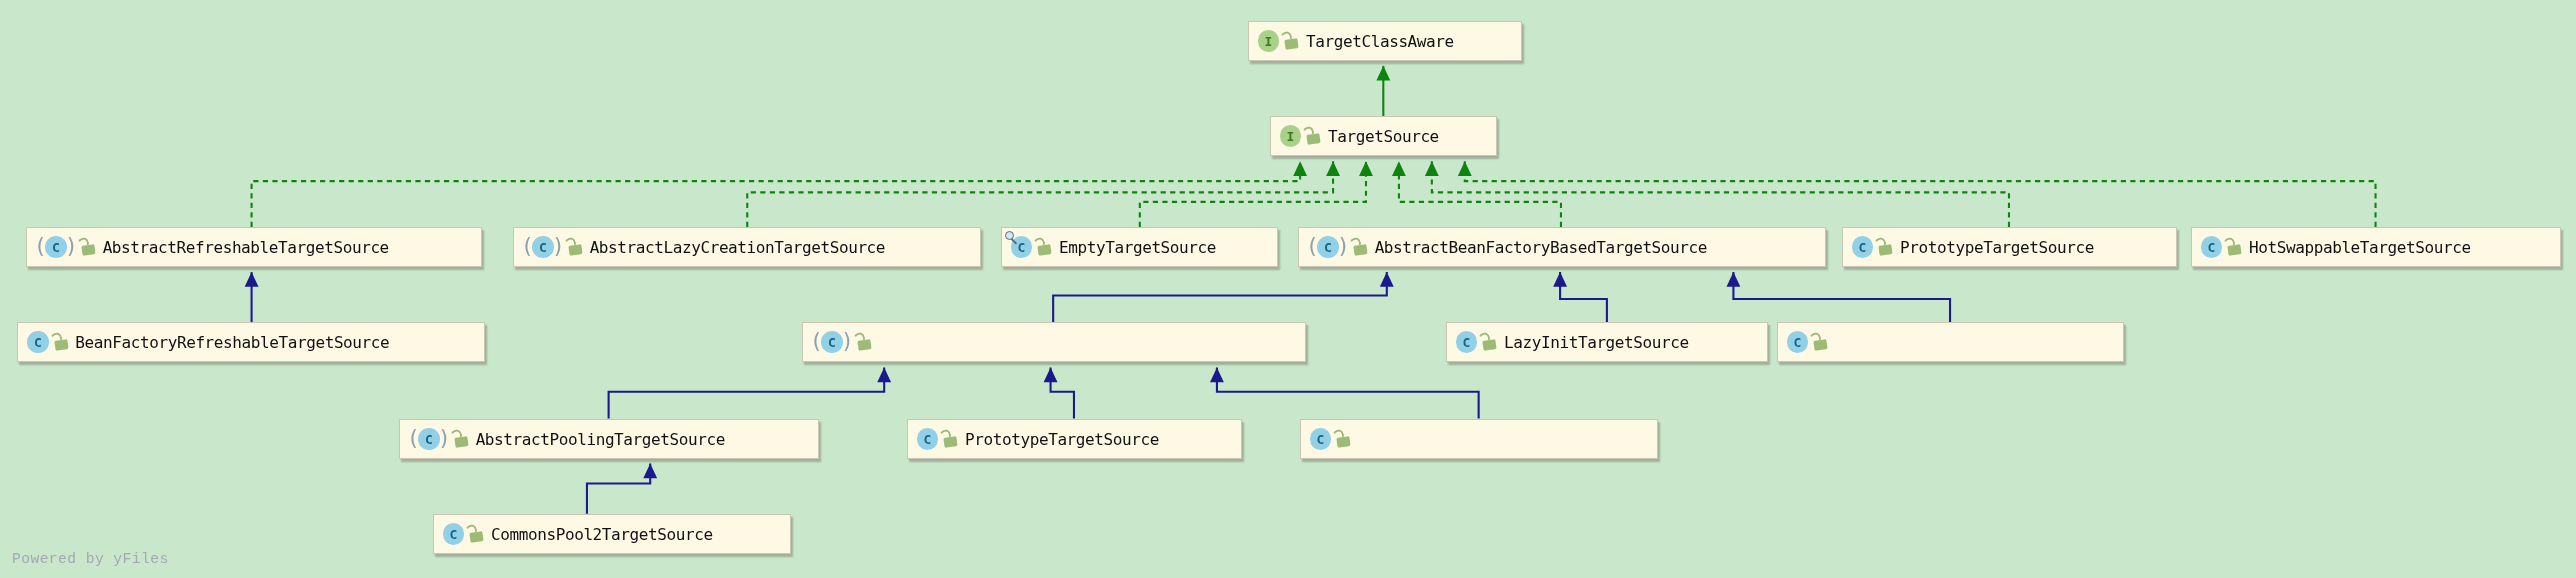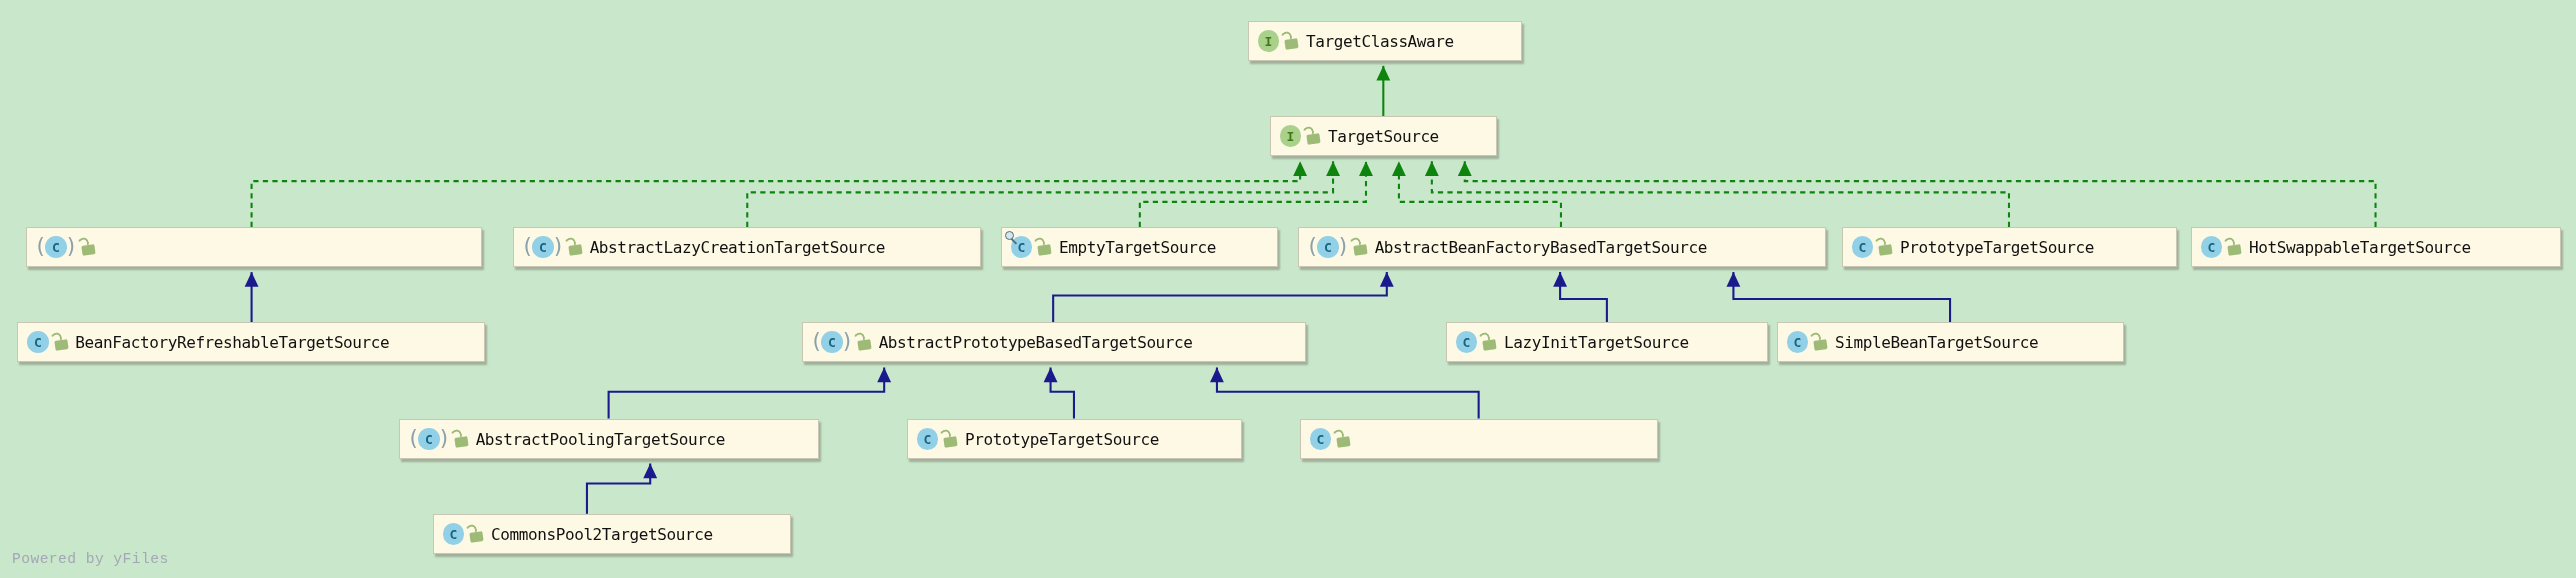--- a/index.html
+++ b/index.html
@@ -104,20 +104,21 @@
       <span class="lock"></span>
       <span class="label">TargetSource</span>
     </div>
     <div class="node" style="left: 26px; top: 227px; width: 456px;">
       <span class="kind">
         <span class="paren">(</span>
         <span class="circle cls">C</span>
         <span class="paren">)</span>
       </span>
       <span class="lock"></span>
+      <span class="label">AbstractRefreshableTargetSource</span>
     </div>
     <div class="node" style="left: 513px; top: 227px; width: 468px;">
       <span class="kind">
         <span class="paren">(</span>
         <span class="circle cls">C</span>
         <span class="paren">)</span>
       </span>
       <span class="lock"></span>
       <span class="label">AbstractLazyCreationTargetSource</span>
     </div>
@@ -159,35 +160,33 @@
       <span class="lock"></span>
       <span class="label">BeanFactoryRefreshableTargetSource</span>
     </div>
     <div class="node" style="left: 802px; top: 322px; width: 504px;">
       <span class="kind">
         <span class="paren">(</span>
         <span class="circle cls">C</span>
         <span class="paren">)</span>
       </span>
       <span class="lock"></span>
-      <span class="label">AbstractPrototypeBasedTargetSource</span>
     </div>
     <div class="node" style="left: 1446px; top: 322px; width: 322px;">
       <span class="kind">
         <span class="circle cls">C</span>
       </span>
       <span class="lock"></span>
       <span class="label">LazyInitTargetSource</span>
     </div>
     <div class="node" style="left: 1777px; top: 322px; width: 347px;">
       <span class="kind">
         <span class="circle cls">C</span>
       </span>
       <span class="lock"></span>
-      <span class="label">SimpleBeanTargetSource</span>
     </div>
     <div class="node" style="left: 399px; top: 419px; width: 420px;">
       <span class="kind">
         <span class="paren">(</span>
         <span class="circle cls">C</span>
         <span class="paren">)</span>
       </span>
       <span class="lock"></span>
       <span class="label">AbstractPoolingTargetSource</span>
     </div>

